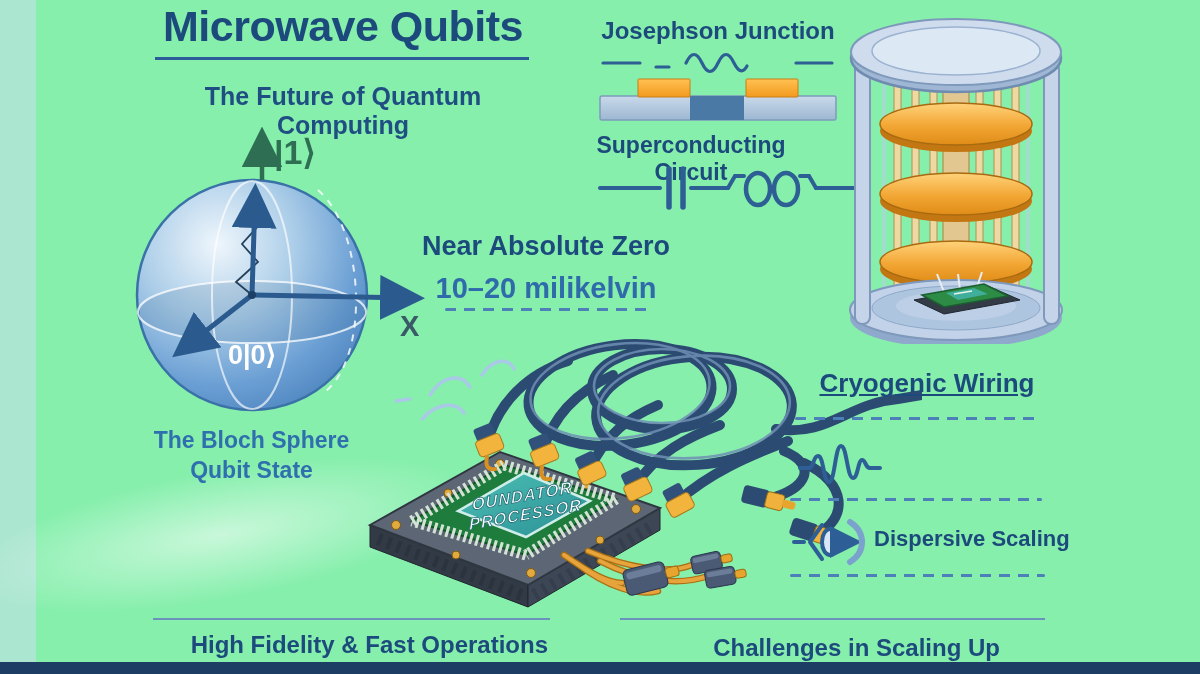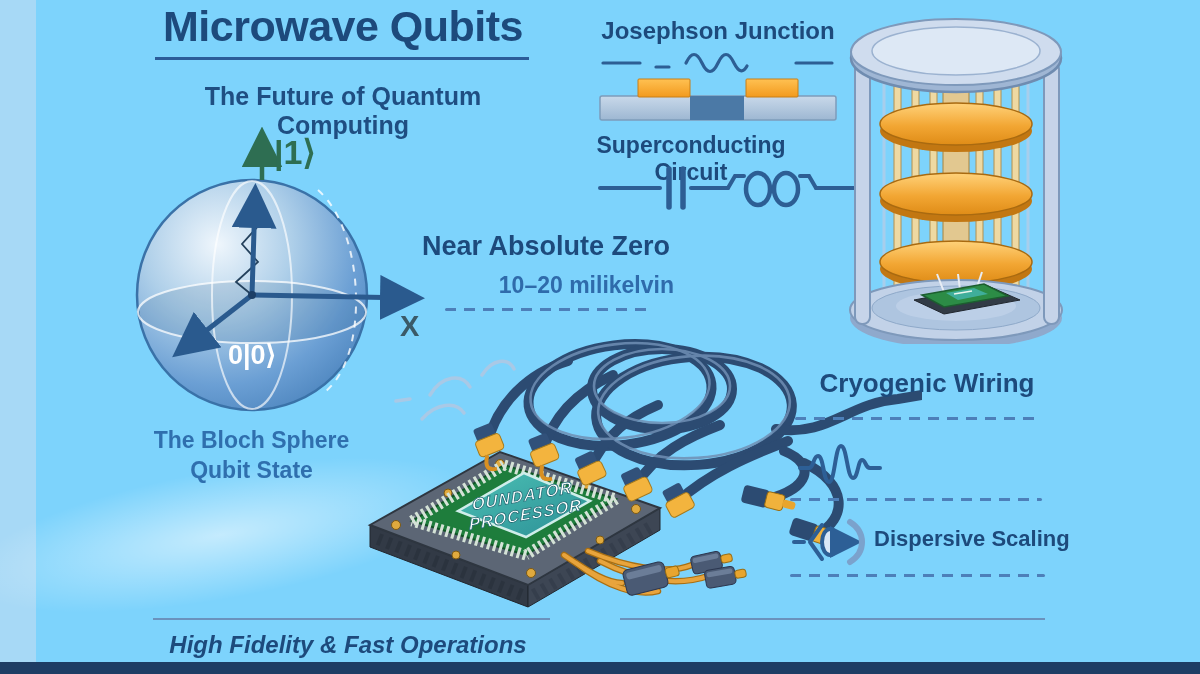--- a/index.html
+++ b/index.html
@@ -1,45 +1,45 @@
 <!DOCTYPE html>
 <html><head>
 <meta charset="utf-8">
 <style>
   html,body{margin:0;padding:0;background:#b9cfe4;}
   .canvas{
     position:relative;width:1200px;height:674px;overflow:hidden;
-    background:#7dd3fc;
+    background:#86efac;
     font-family:"Liberation Sans",sans-serif;
     color:#1d4a7c;
   }
   .abs{position:absolute;}
   .edge-band{left:0;top:0;width:36px;height:674px;background:rgba(203,222,240,0.55);}
   .swoosh{left:-40px;top:470px;width:520px;height:130px;background:radial-gradient(ellipse at 50% 50%,rgba(255,255,255,0.55),rgba(255,255,255,0) 70%);transform:rotate(-10deg);}
   .title{left:150px;top:2px;width:386px;text-align:center;font-size:43px;font-weight:bold;letter-spacing:-0.5px;color:#1d4a7c;}
   .title-rule{left:155px;top:57px;width:374px;height:3px;background:#2b5c99;}
   .subtitle{left:150px;top:66px;width:386px;text-align:center;font-size:25px;font-weight:bold;color:#1f4e82;margin-top:16px;}
   .sec-head{font-weight:bold;color:#1d4a7c;text-align:center;}
   .jj-head{left:598px;top:17px;width:240px;font-size:24px;}
   .sc-head{left:564px;top:132px;width:254px;font-size:23px;}
   .temp-head{left:418px;top:231px;width:256px;font-size:27px;}
-  .temp-val{left:418px;top:272px;width:256px;text-align:right;font-size:23px;font-weight:bold;color:#2f6bab;}
-  .cryo-head{left:808px;top:368px;width:238px;font-size:26px;}
+  .temp-val{left:418px;top:272px;width:256px;text-align:center;font-size:29px;font-weight:bold;color:#2f6bab;}
+  .cryo-head{left:808px;top:368px;width:238px;font-size:26px;text-decoration:underline;}
   .mw-label{left:886px;top:437px;font-size:22px;font-weight:bold;line-height:27px;}
   .ro-label{left:874px;top:526px;font-size:22px;font-weight:bold;}
   .bloch-cap{left:124px;top:425px;width:255px;text-align:center;font-size:23px;font-weight:bold;line-height:30px;color:#2f6fae;}
   .dash{height:3px;background:repeating-linear-gradient(90deg,#4d7fb9 0 11px,transparent 11px 19px);border-radius:2px;}
   .dash-temp{left:445px;top:308px;width:206px;}
   .dash-w1{left:795px;top:417px;width:244px;}
   .dash-w2{left:790px;top:498px;width:252px;}
   .dash-w3{left:790px;top:574px;width:255px;}
   .foot-line{height:2px;background:#6a92bd;}
   .fl-left{left:153px;top:618px;width:397px;}
   .fl-right{left:620px;top:618px;width:425px;}
-  .foot-text{font-size:24px;font-weight:bold;color:#1d4a7c;text-align:center;font-style:italic;}
+  .foot-text{font-size:24px;font-weight:bold;color:#1d4a7c;text-align:right;}
   .ft-left{left:148px;top:631px;width:400px;}
   .ft-right{left:600px;top:634px;width:400px;}
   .bottom-bar{left:0;top:662px;width:1200px;height:12px;background:#1e3d64;}
 </style>
 </head>
 <body>
 
 <div class="canvas">
 
   <div class="abs edge-band"></div>
@@ -349,15 +349,16 @@
     <ellipse cx="38" cy="24" rx="8" ry="13" fill="#d9e8f7" stroke="#2d5f96" stroke-width="4"></ellipse>
     <line x1="40" y1="24" x2="58" y2="24" stroke="#2d5f96" stroke-width="4" marker-end="url(#mRead)"></line>
     <path d="M58,4 C74,14 74,34 58,44" fill="none" stroke="#7ba2cc" stroke-width="6" stroke-linecap="round"></path>
   </svg>
   <div class="abs ro-label">Dispersive Scaling</div>
   <div class="abs dash dash-w3"></div>
 
   <div class="abs foot-line fl-left"></div>
   <div class="abs foot-line fl-right"></div>
   <div class="abs foot-text ft-left">High Fidelity &amp; Fast Operations</div>
+  <div class="abs foot-text ft-right">Challenges in Scaling Up</div>
   <div class="abs bottom-bar"></div>
 
 </div>
 
 </body></html>

